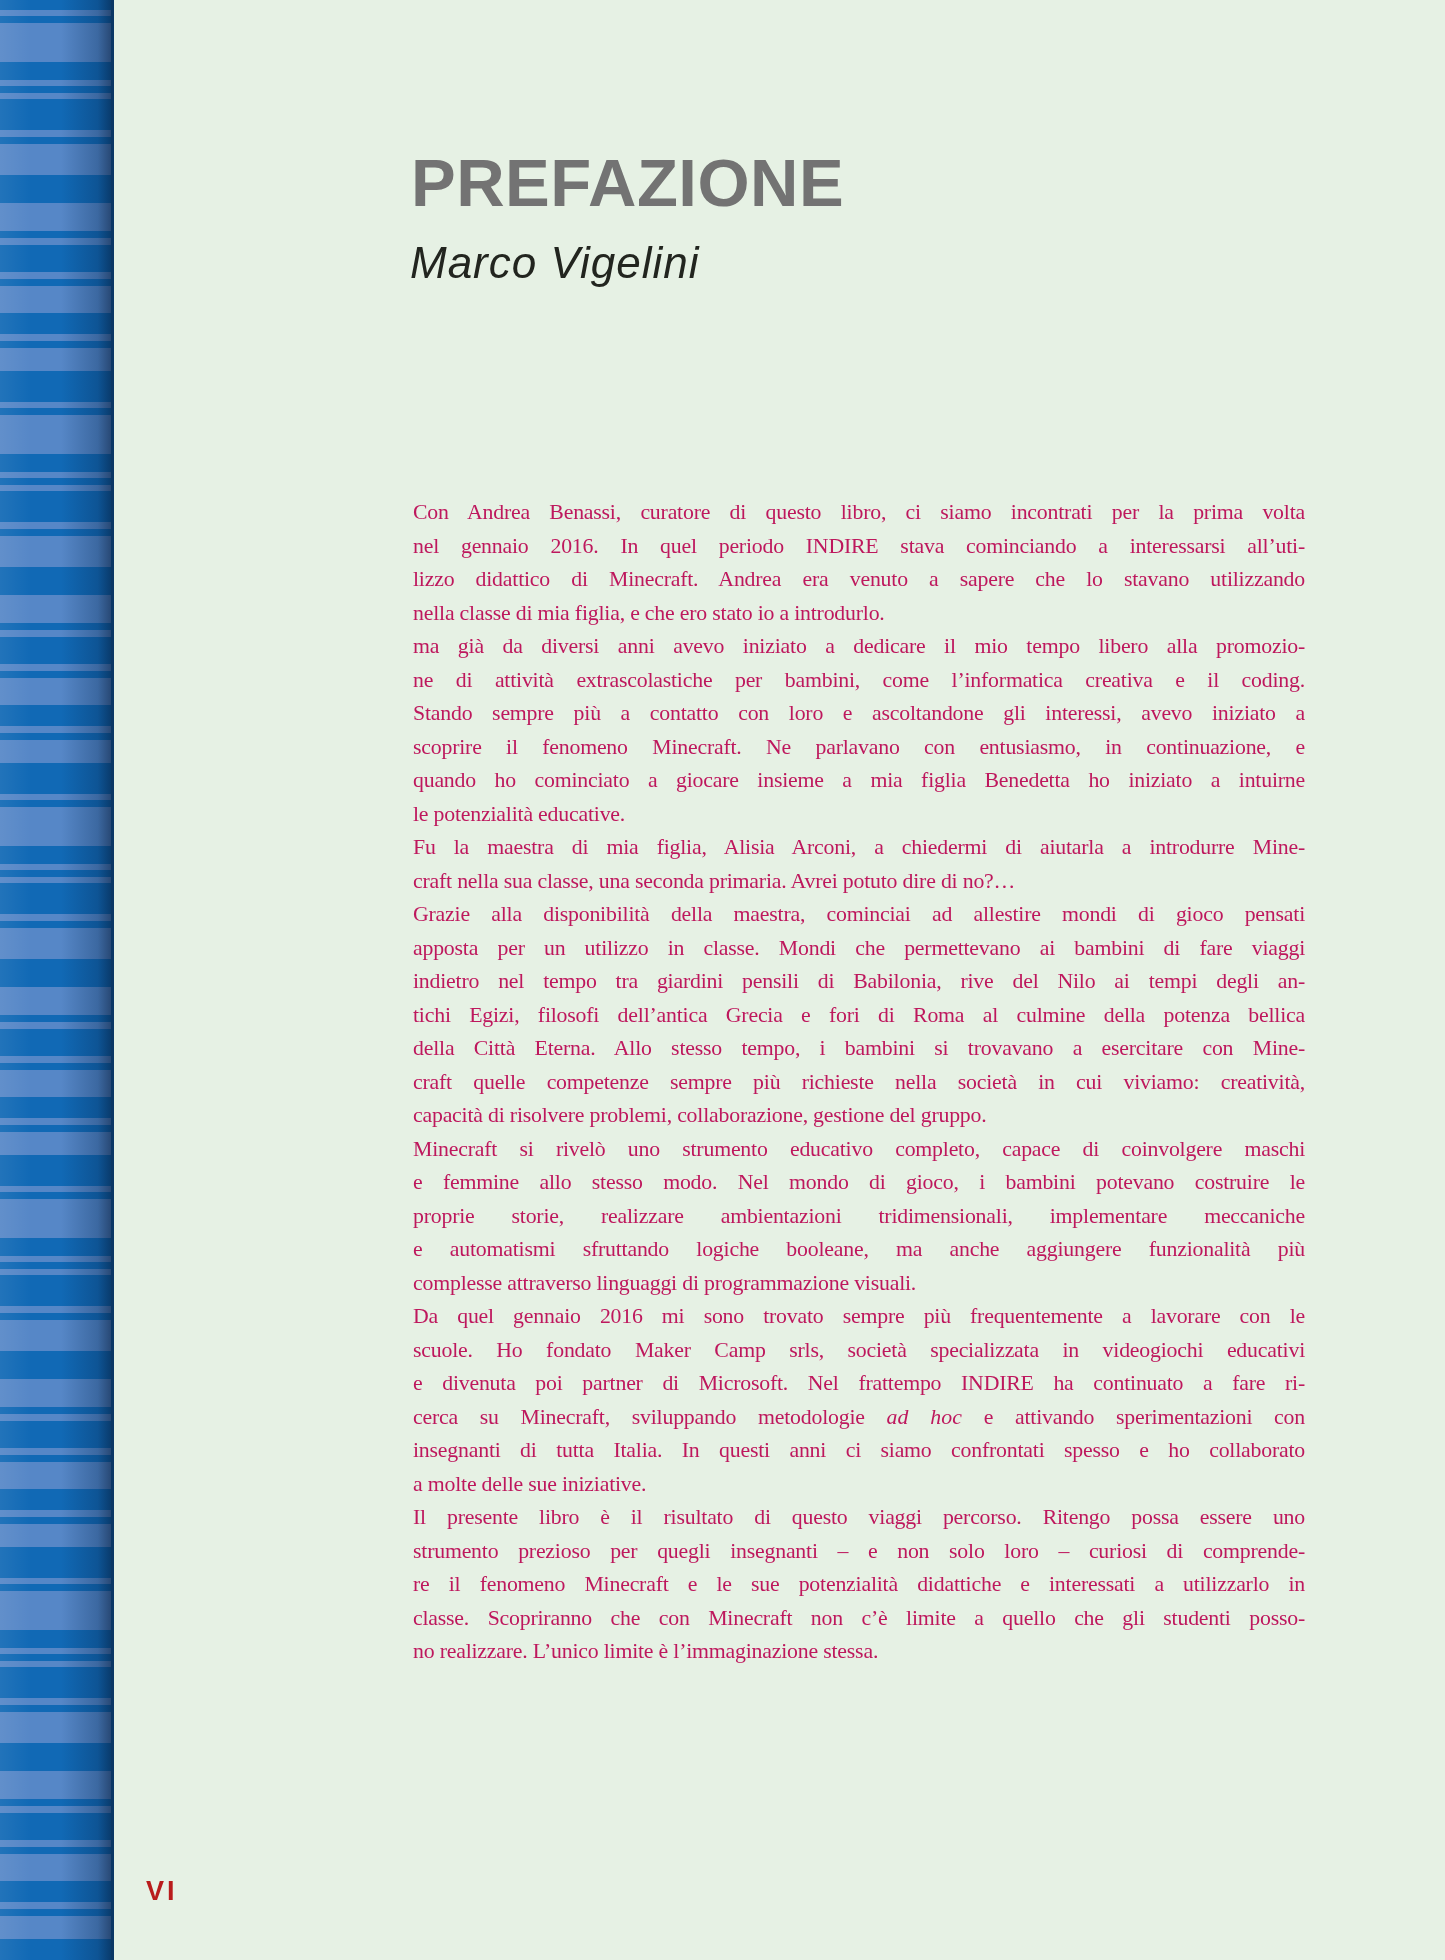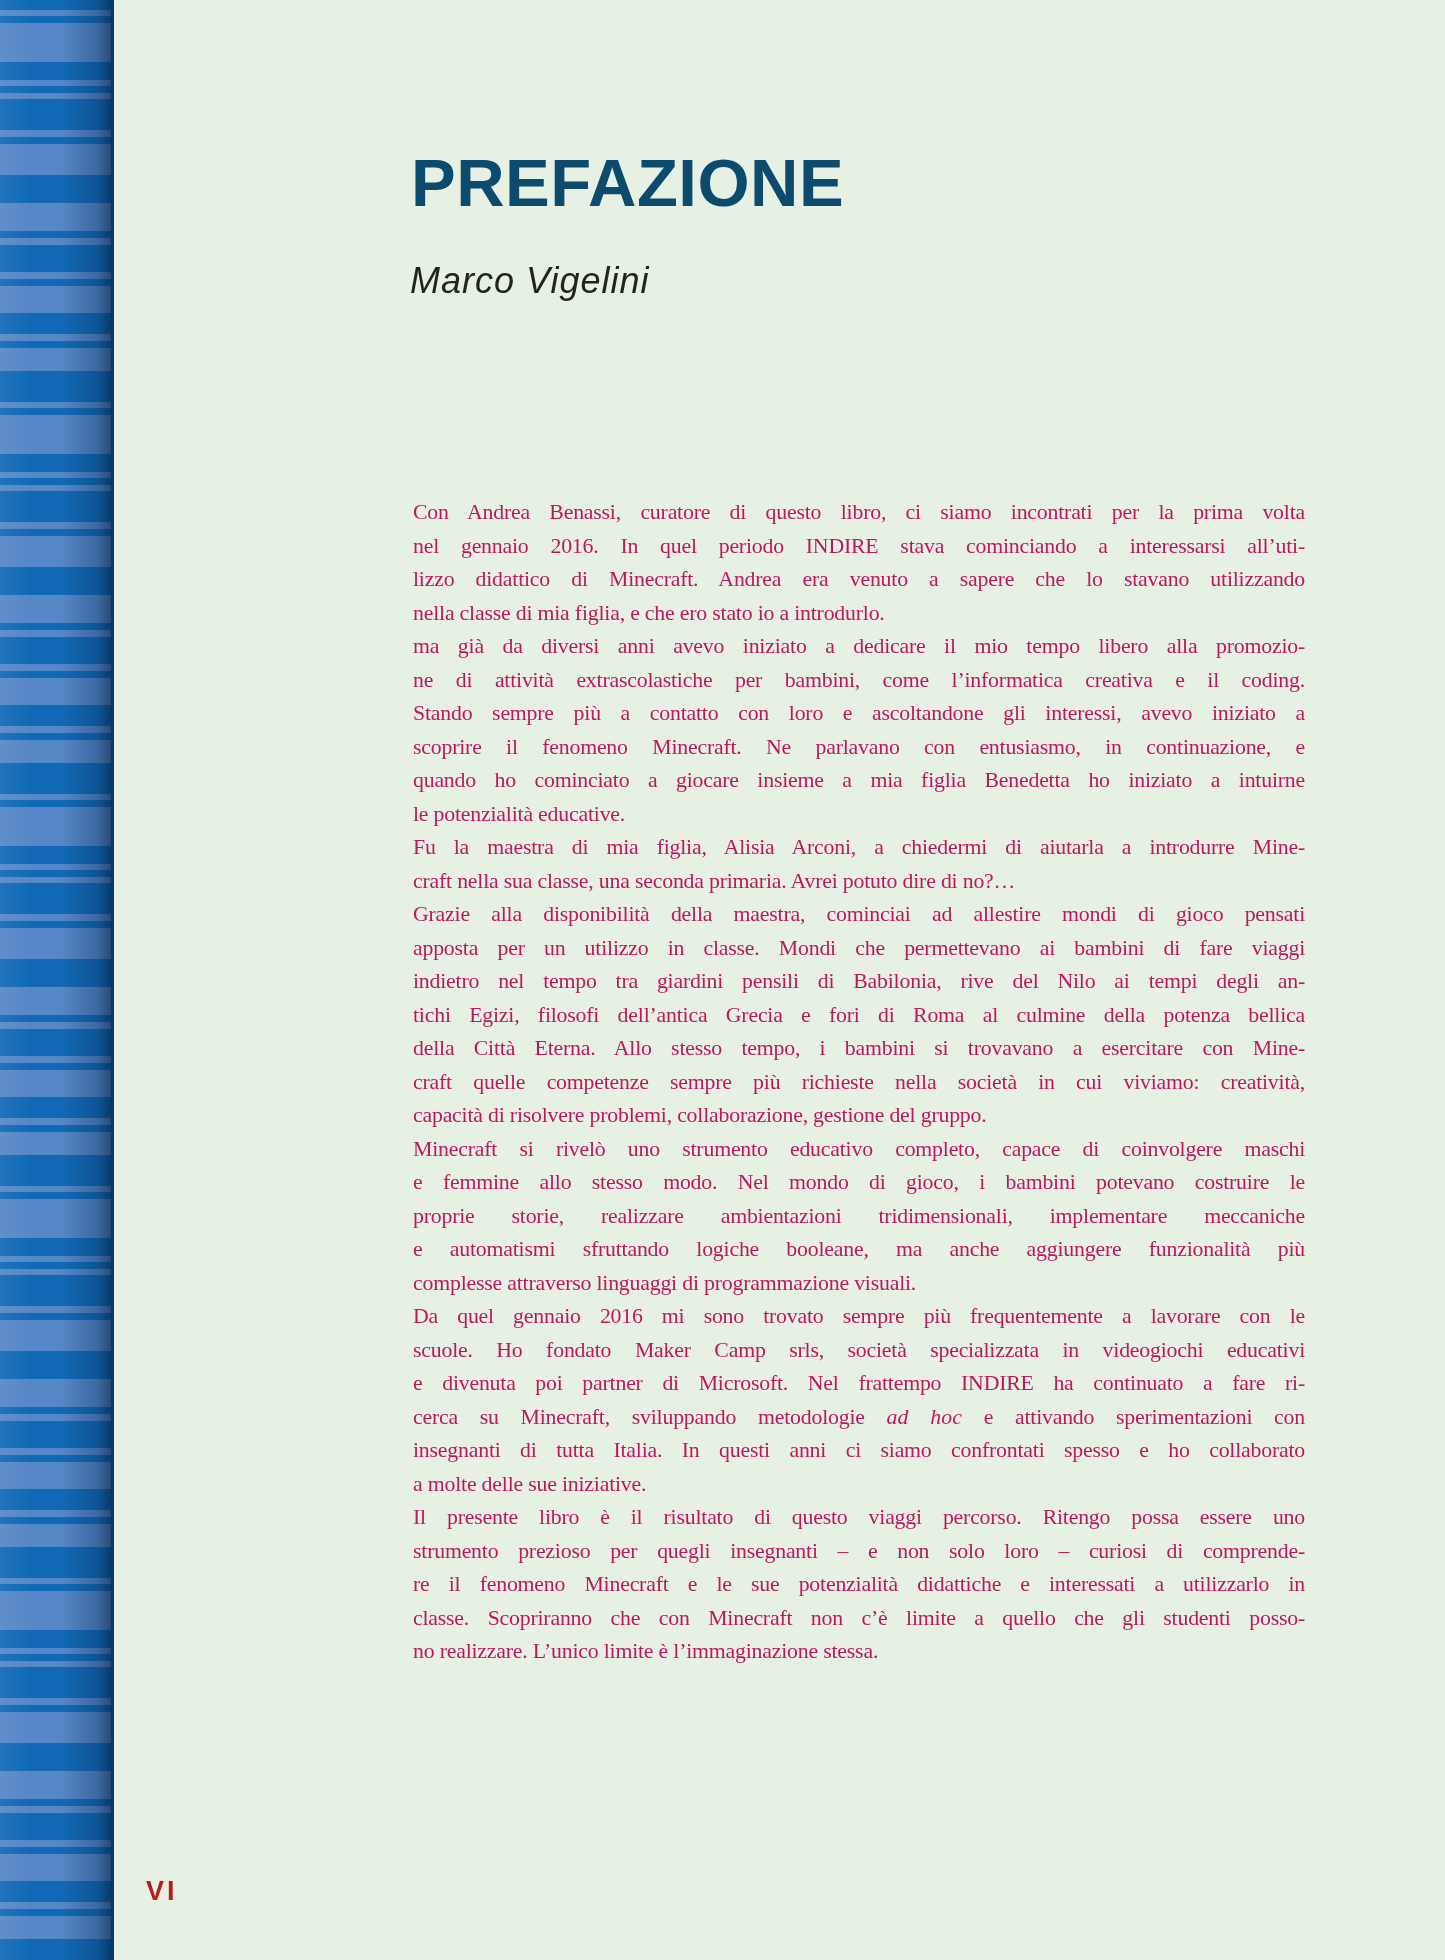--- a/index.html
+++ b/index.html
@@ -57,28 +57,28 @@
       rgba(3,22,50,0.55) 100%);
   }
   .page-title {
     position: absolute;
     left: 411px; top: 148px;
     font-family: "Liberation Sans", sans-serif;
     font-weight: bold;
     font-size: 67px;
     line-height: 70px;
     letter-spacing: 0.5px;
-    color: #0c4a6e;
+    color: #737373;
   }
   .author {
     position: absolute;
-    left: 410px; top: 261px;
+    left: 410px; top: 243px;
     font-family: "Liberation Sans", sans-serif;
     font-style: italic;
-    font-size: 36px;
+    font-size: 44px;
     line-height: 40px;
     letter-spacing: 1px;
     color: #22251f;
   }
   .body-text {
     position: absolute;
     left: 413px; top: 496px;
     width: 892px;
     color: #be185d;
     font-size: 21.8px;

